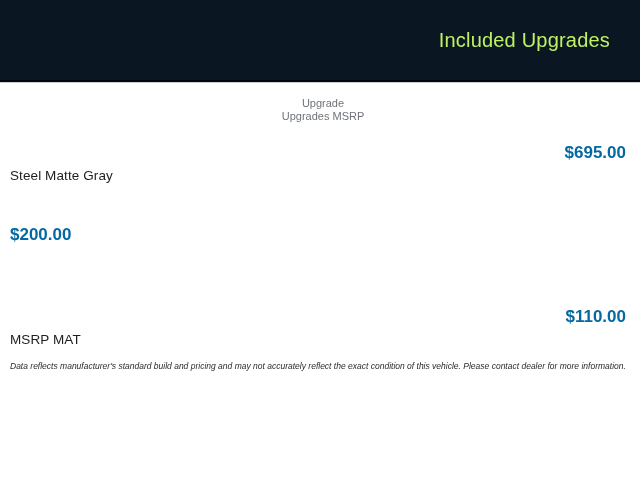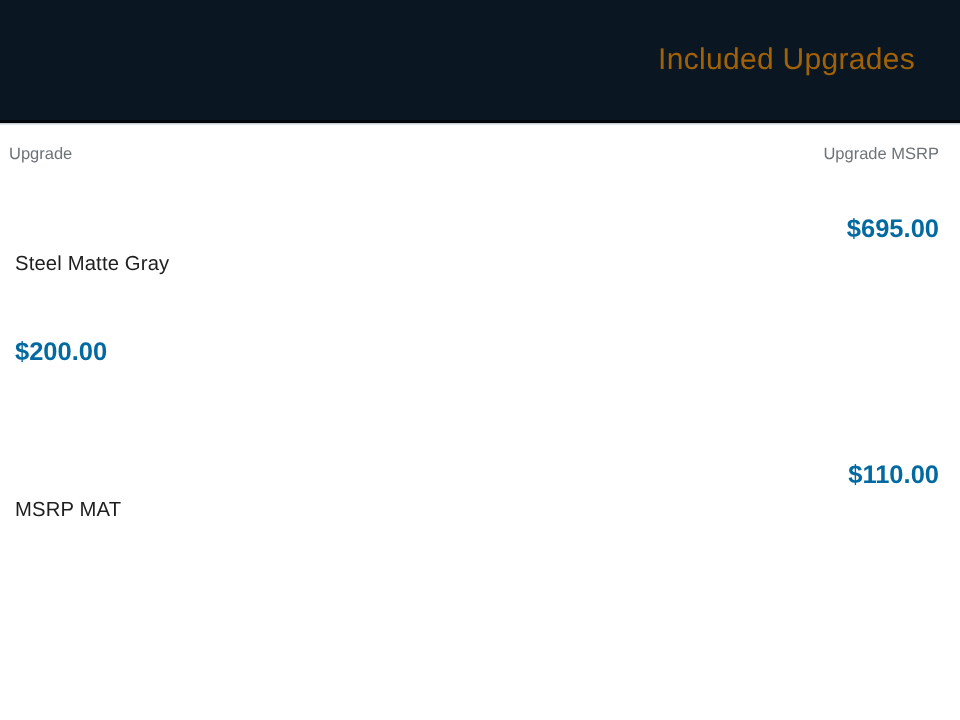--- a/index.html
+++ b/index.html
@@ -14,33 +14,34 @@
   .panel-header {
     height: 82px;
     background: #0a1622;
     border-bottom: 2px solid #04070c;
     display: flex;
     align-items: center;
     justify-content: flex-end;
     padding-right: 30px;
   }
   .panel-title {
-    color: #a16207;
+    color: #bef264;
     font-size: 20px;
     font-weight: 400;
     letter-spacing: 0.2px;
   }
   .hairline { height: 1px; background: #c9ced4; }
 
   .col-head {
     display: flex;
     justify-content: space-between;
-    align-items: flex-start;
-    padding: 14px 14px 0 6px;
+    align-items: center;
+    padding: 14px 14px 0 20px;
     height: 29px;
+    flex-direction: column;
   }
   .col-label {
     font-size: 11px;
     color: #6e7378;
     line-height: 13px;
   }
 
   .upgrade-row {
     height: 82px;
     display: flex;
@@ -74,32 +75,33 @@
 
 <div class="panel">
 
   <div class="panel-header">
     <div class="panel-title">Included Upgrades</div>
   </div>
   <div class="hairline"></div>
 
   <div class="col-head">
     <span class="col-label">Upgrade</span>
-    <span class="col-label">Upgrade MSRP</span>
+    <span class="col-label">Upgrades MSRP</span>
   </div>
 
   <div class="upgrade-row">
     <span class="upgrade-name">Steel Matte Gray</span>
     <span class="upgrade-price">$695.00</span>
   </div>
 
   <div class="upgrade-row">
     <span class="upgrade-price">$200.00</span>
   </div>
 
   <div class="upgrade-row">
     <span class="upgrade-name">MSRP MAT</span>
     <span class="upgrade-price">$110.00</span>
   </div>
 
 
+  <div class="disclaimer">Data reflects manufacturer's standard build and pricing and may not accurately reflect the exact condition of this vehicle. Please contact dealer for more information.</div>
 
 </div>
 
 </body></html>

